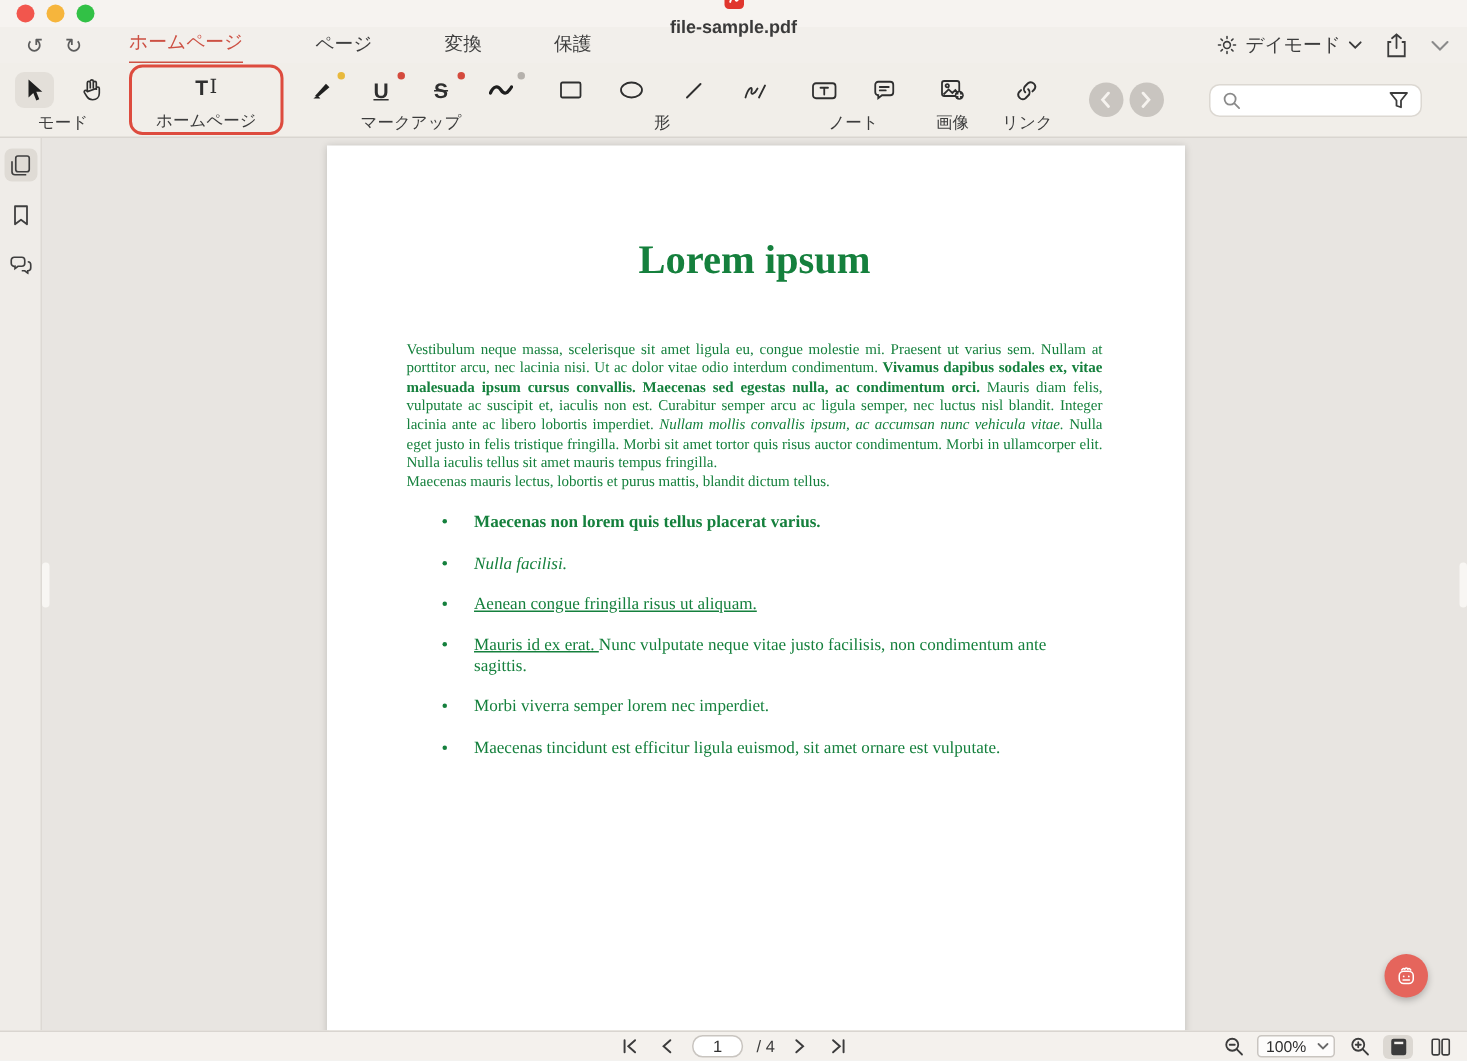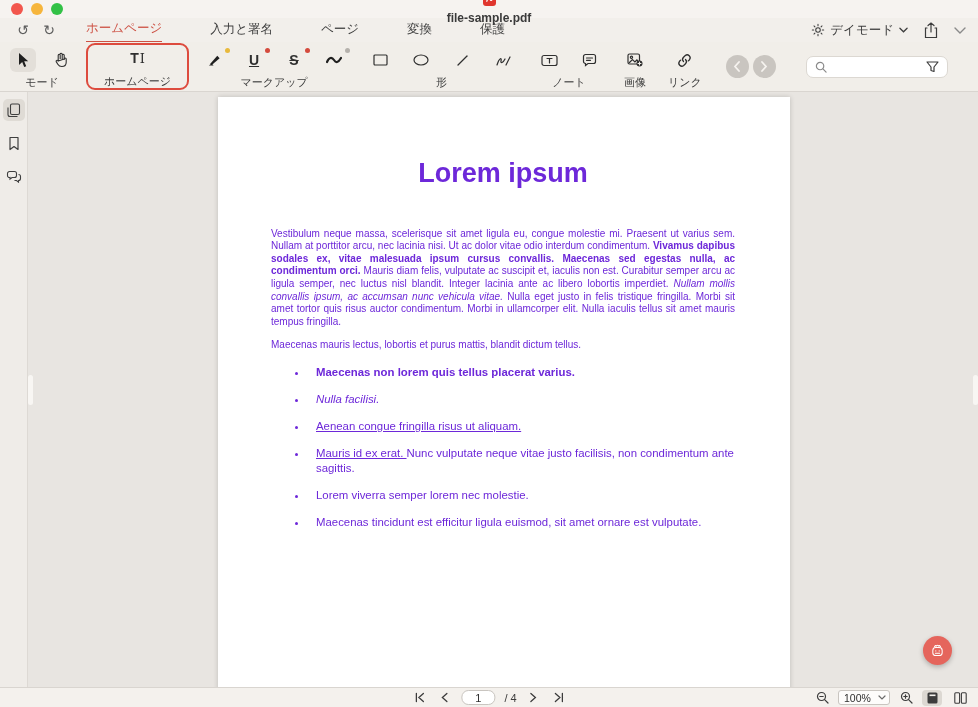--- a/index.html
+++ b/index.html
@@ -50,26 +50,26 @@
   
   .main { flex:1 1 auto; display:flex; min-height:0; position:relative; }
   .sidebar { width:28px; background:#efece8; border-right:1px solid #ddd9d4; display:flex; flex-direction:column; align-items:center; padding-top:7px; gap:11px; flex:0 0 auto; }
   .sbbtn { width:22px; height:22px; border-radius:5px; display:flex; align-items:center; justify-content:center; color:#3f3f3f; }
   .sbbtn.selected { background:#dfdbd5; }
   .viewer { flex:1; position:relative; overflow:hidden; background:#e8e5e1; }
   .edgehandle { position:absolute; width:5px; height:30px; border-radius:3px; background:#f8f6f3; top:283px; }
   .edgehandle.l { left:0; } .edgehandle.r { right:0; }
 
   .page { position:absolute; left:190px; top:5px; width:572px; height:660px; background:#fff; box-shadow:0 0 5px rgba(0,0,0,.18); }
-  .doc { padding:0 55px 0 53px; color:#6d28d9; font-family:Liberation Sans, sans-serif; }
+  .doc { padding:0 55px 0 53px; color:#15803d; font-family:Liberation Serif, serif; }
   .doc h1 { margin-top:62px; font-size:27px; line-height:1.1; text-align:center; font-weight:bold; }
   .doc h2 { margin-top:48px; font-size:16.5px; line-height:1.25; font-weight:bold; text-indent:18px; }
   .doc p { font-size:10px; line-height:1.26; text-align:justify; }
   .p1 { margin-top:39px; }
-  .p2 { margin-top:11px; text-align:left; }
+  .p2 { text-align:left; }
   .doc .b { font-weight:bold; } .doc .i { font-style:italic; } .doc .u { text-decoration:underline; }
   .doc ul { margin:13px 0 0 37px; }
   .doc li { font-size:11.4px; line-height:1.28; margin-bottom:12.5px; padding-left:8px; text-align:left; }
   .doc li.b-bold { font-weight:bold; } .doc li.b-italic { font-style:italic; } .doc li.b-underline span { text-decoration:underline; }
 
   
   .statusbar { height:20px; background:#f4f1ed; border-top:1px solid #d9d5d0; display:flex; align-items:center; position:relative; flex:0 0 auto; font-size:11px; }
   .pagenav { position:absolute; left:50%; transform:translateX(-50%); display:flex; align-items:center; gap:9px; }
   .navico { display:flex; align-items:center; justify-content:center; width:16px; height:16px; color:#3c3c3c; }
   .pageinput { width:34px; height:15px; border:1px solid #c9c5c0; border-radius:7px; background:#fff; text-align:center; font-size:11px; color:#2f2f2f; outline:none; }
@@ -99,21 +99,20 @@
           </svg>
       </span>
       <span>file-sample.pdf</span>
     </div>
   </div>
 
   <div class="tabrow">
     <div class="histbtn">↺</div>
     <div class="histbtn">↻</div>
     <div class="tab active"><span class="tlabel">ホームページ</span></div>
-    <div class="tab"><span class="tlabel">入力と署名</span></div>
     <div class="tab"><span class="tlabel">ページ</span></div>
     <div class="tab"><span class="tlabel">変換</span></div>
     <div class="tab"><span class="tlabel">保護</span></div>
     <div class="tabrow-right">
       <div class="daymode">
         <span>
           <svg width="14" height="14" viewBox="0 0 16 16" stroke="#3c3c3c" stroke-width="1.2" fill="none" stroke-linecap="round">
               <circle cx="8" cy="8" r="2.6"></circle>
               <path d="M8 1.5v1.6M8 12.9v1.6M1.5 8h1.6M12.9 8h1.6M3.4 3.4l1.1 1.1M11.5 11.5l1.1 1.1M12.6 3.4l-1.1 1.1M4.5 11.5l-1.1 1.1"></path>
             </svg>
@@ -338,21 +337,21 @@
       <div class="page">
         <div class="doc">
           <h1>Lorem ipsum</h1>
           <p class="p1"><span>Vestibulum neque massa, scelerisque sit amet ligula eu, congue molestie mi. Praesent ut varius sem. Nullam at porttitor arcu, nec lacinia nisi. Ut ac dolor vitae odio interdum condimentum. </span><span class="b">Vivamus dapibus sodales ex, vitae malesuada ipsum cursus convallis. Maecenas sed egestas nulla, ac condimentum orci. </span><span>Mauris diam felis, vulputate ac suscipit et, iaculis non est. Curabitur semper arcu ac ligula semper, nec luctus nisl blandit. Integer lacinia ante ac libero lobortis imperdiet. </span><span class="i">Nullam mollis convallis ipsum, ac accumsan nunc vehicula vitae. </span><span>Nulla eget justo in felis tristique fringilla. Morbi sit amet tortor quis risus auctor condimentum. Morbi in ullamcorper elit. Nulla iaculis tellus sit amet mauris tempus fringilla.</span></p>
           <p class="p2">Maecenas mauris lectus, lobortis et purus mattis, blandit dictum tellus.</p>
           <ul>
             <li class="b-bold"><span>Maecenas non lorem quis tellus placerat varius.</span></li>
             <li class="b-italic"><span>Nulla facilisi.</span></li>
             <li class="b-underline"><span>Aenean congue fringilla risus ut aliquam. </span></li>
             <li><span class="u">Mauris id ex erat. </span><span>Nunc vulputate neque vitae justo facilisis, non condimentum ante sagittis.</span></li>
-            <li><span>Lorem viverra semper lorem nec molestie.</span></li>
+            <li><span>Morbi viverra semper lorem nec imperdiet.</span></li>
             <li><span>Maecenas tincidunt est efficitur ligula euismod, sit amet ornare est vulputate.</span></li>
           </ul>
 
         </div>
       </div>
     </div>
   </div>
 
   <div class="statusbar">
     <div class="pagenav">

